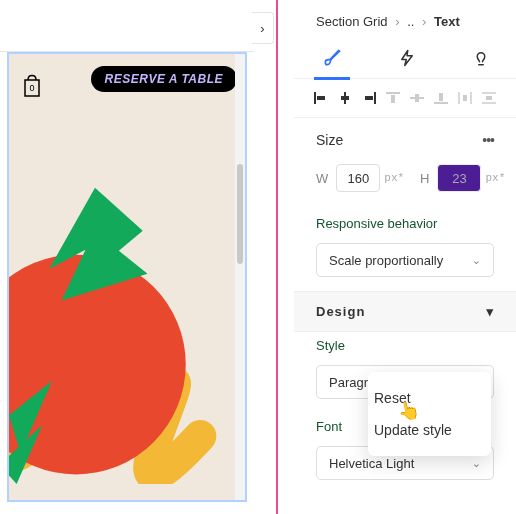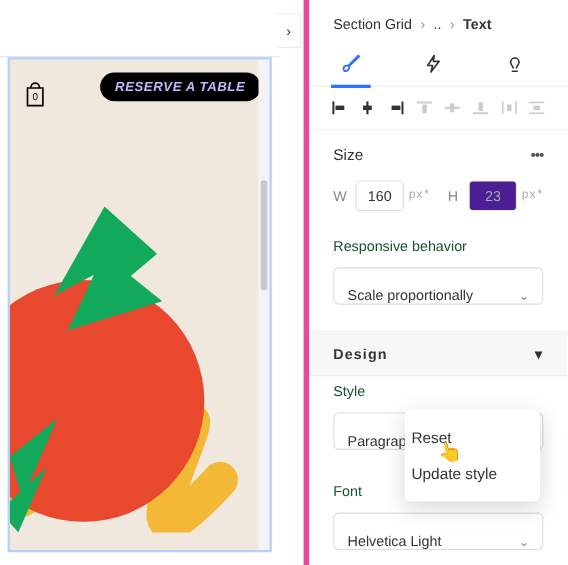--- a/index.html
+++ b/index.html
@@ -72,22 +72,23 @@
       font-size: 13px;
       color: #333;
       z-index: 5;
     }
 
     .panel {
       position: absolute;
       left: 276px; top: 0;
       width: 240px; height: 514px;
       background: #fff;
-      border-left: 5px solid #ec4899;
-      font-size: 13px;
+      border-left: 2px solid #ec4899;
+      font-size: 13px;
+      padding-left: 16px;
     }
     .breadcrumbs {
       padding: 14px 22px 8px;
       color: #333;
       font-size: 13px;
     }
     .breadcrumbs .sep { color: #999; padding: 0 4px; }
     .breadcrumbs .cur { font-weight: 600; }
 
     .tabs {
@@ -139,25 +140,25 @@
       border-radius: 4px;
       text-align: center;
       font-size: 13px;
       color: #333;
     }
     .dim-input.readonly { background: #4c1d95; color: #aaa; border-color: #eee; }
     .unit { font-size: 11px; color: #aaa; margin-left: -4px; font-family: Liberation Mono, monospace; }
 
     .label { padding: 6px 22px; color: #14532d; font-size: 13px; }
     .select {
-      margin: 6px 22px 24px;
+      margin: 6px 22px 14px;
       height: 34px;
       border: 1px solid #ddd;
       border-radius: 5px;
-      display: flex; align-items: flex-end; justify-content: space-between;
+      display: flex; align-items: center; justify-content: space-between;
       padding: 0 12px;
       color: #333;
       font-size: 13px;
     }
     .sel-chevron { color: #888; font-size: 11px; }
 
     .design-accord {
       display: flex; justify-content: space-between; align-items: center;
       padding: 12px 22px;
       background: #f7f7f7;

